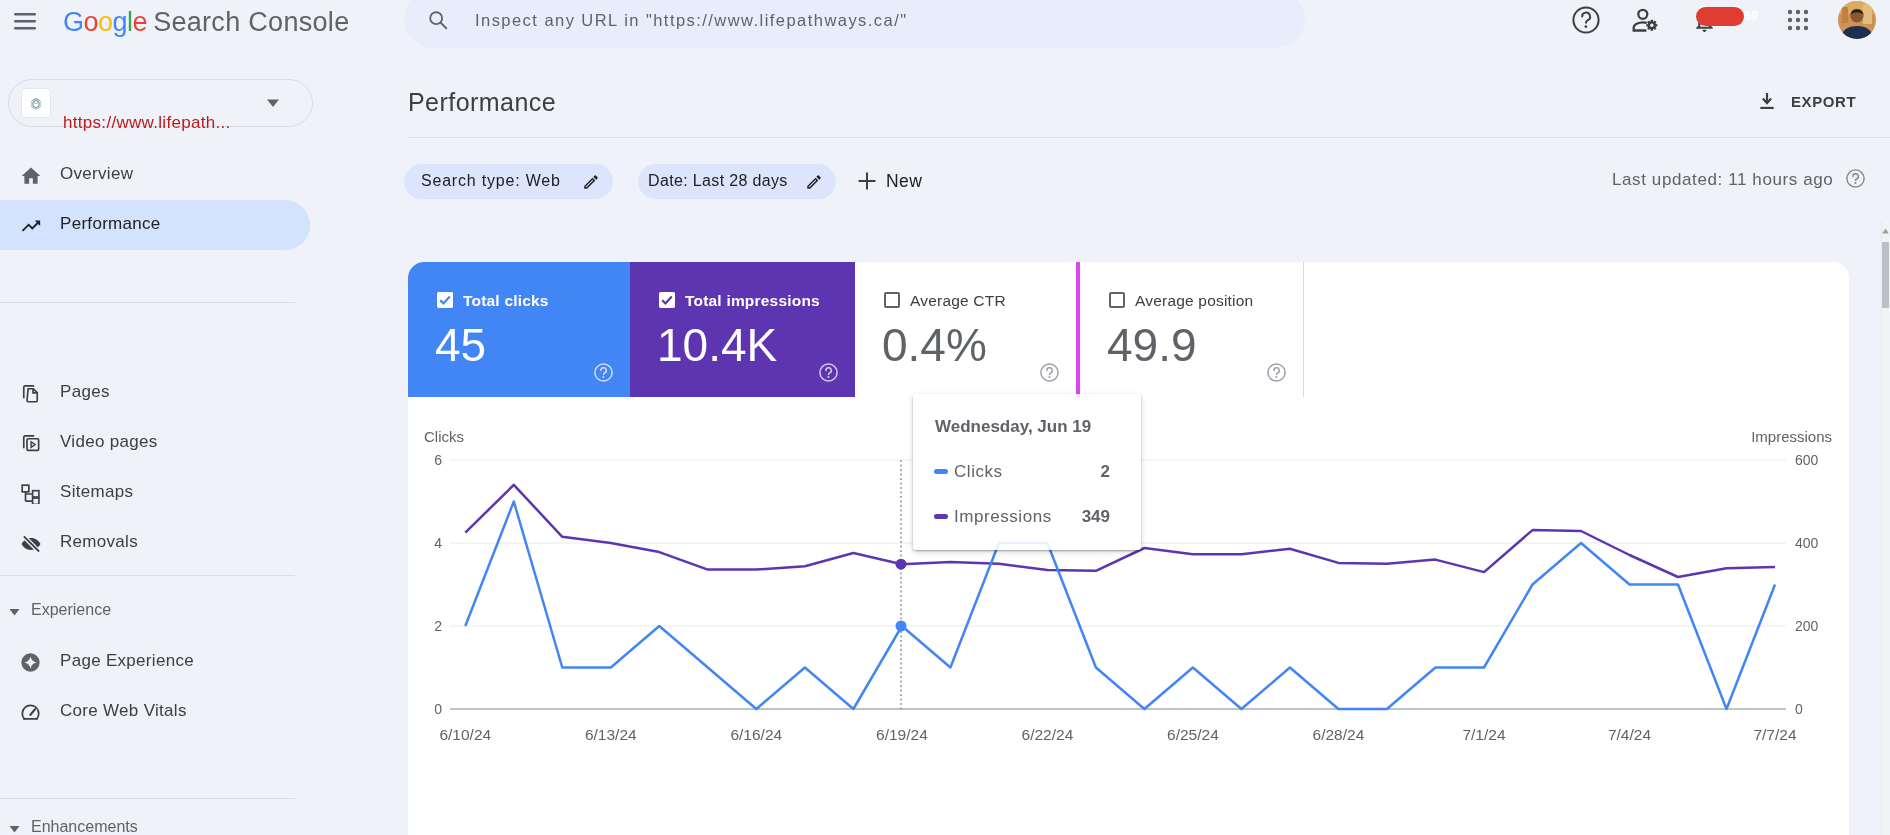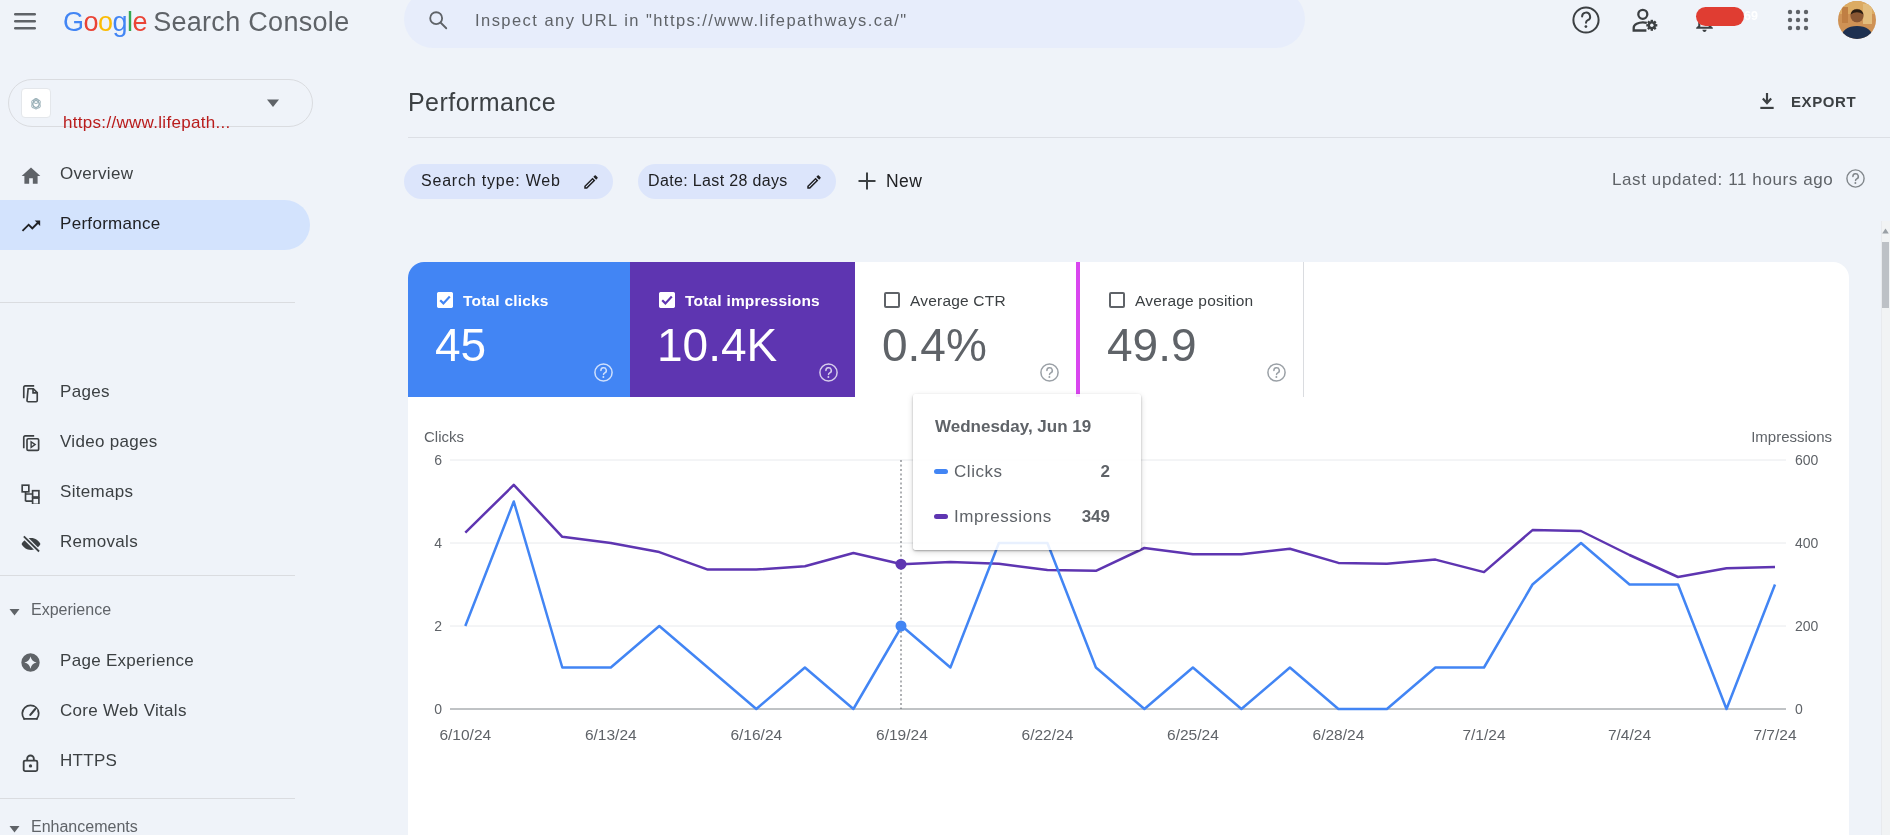--- a/index.html
+++ b/index.html
@@ -214,28 +214,20 @@
     <div class="tx">Page Experience</div>
   </div>
   <div class="navitem" style="top:687px;">
     <svg class="ic" width="21" height="21" viewBox="0 0 24 24">
         <path d="M4.8 19.3 A 9.4 9.4 0 1 1 19.2 19.3" fill="none" stroke="#3c4043" stroke-width="2" stroke-linecap="round"></path>
         <line x1="4.8" y1="19.3" x2="19.2" y2="19.3" stroke="#3c4043" stroke-width="2" stroke-linecap="round"></line>
         <line x1="12.5" y1="14" x2="18" y2="7.3" stroke="#eff3f9" stroke-width="5.5"></line>
         <line x1="11.8" y1="14.8" x2="17.4" y2="8" stroke="#3c4043" stroke-width="2.4" stroke-linecap="round"></line>
       </svg>
     <div class="tx">Core Web Vitals</div>
-  </div>
-  <div class="navitem" style="top:737px;">
-    <svg class="ic" width="21" height="22" viewBox="0 0 24 24">
-        <rect x="4.2" y="9.3" width="15.6" height="12" rx="1.8" fill="none" stroke="#3c4043" stroke-width="2.1"></rect>
-        <path d="M8.2 9.3 V7.2 a3.8 3.8 0 0 1 7.6 0 v2.1" fill="none" stroke="#3c4043" stroke-width="2.1"></path>
-        <circle cx="12" cy="15.3" r="1.9" fill="#3c4043"></circle>
-      </svg>
-    <div class="tx">HTTPS</div>
   </div>
   <div class="sdiv" style="top:798px;"></div>
   <div class="sechead" style="top:814px;">
     <svg class="car" width="11" height="8" viewBox="0 0 11 8">
         <path d="M0.5 1 L10.5 1 L5.5 7.5 z" fill="#5f6368"></path>
       </svg>
     <div class="tx">Enhancements</div>
   </div>
 
   <div class="abs" id="ptitle">Performance</div>

